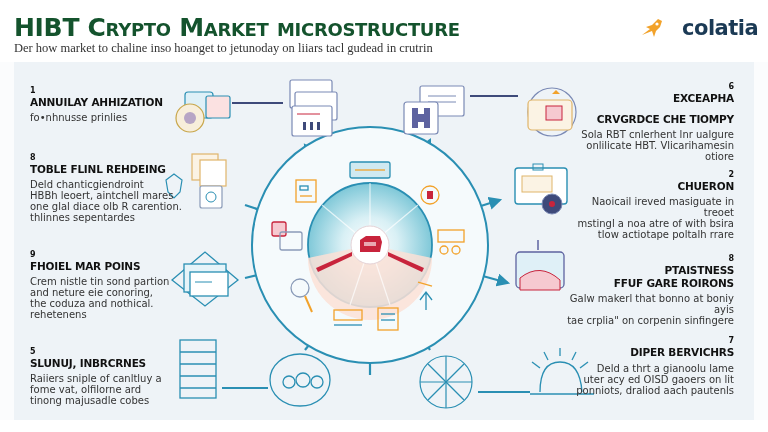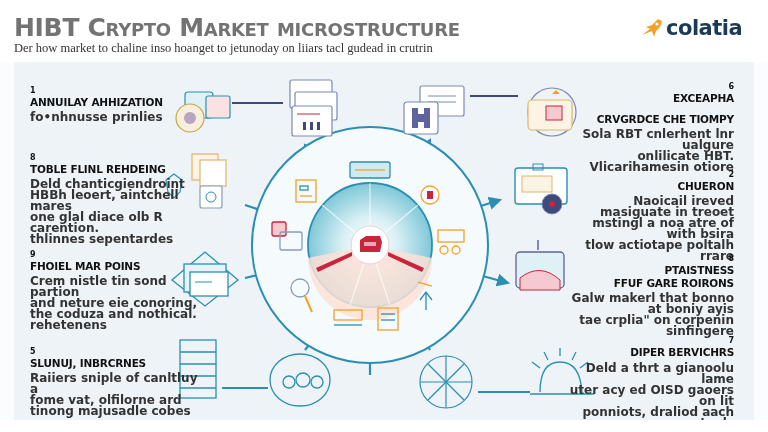--- a/index.html
+++ b/index.html
@@ -1,30 +1,30 @@
 <!DOCTYPE html>
 <html><head>
 <meta charset="utf-8">
 <style>
   * { box-sizing: border-box; margin: 0; padding: 0; }
   html, body { width: 768px; height: 432px; overflow: hidden; background: #ffffff; font-family: "Liberation Sans", sans-serif; }
   .page { position: relative; width: 768px; height: 432px; background: #fbfcfd; }
   .header { position: absolute; left: 0; top: 0; width: 768px; height: 62px; background: #ffffff; }
-  .title { position: absolute; left: 14px; top: 13px; font-size: 25px; font-weight: 900; color: #737373; letter-spacing: -0.3px; font-family: "DejaVu Sans", sans-serif; font-variant: small-caps; }
+  .title { position: absolute; left: 14px; top: 13px; font-size: 25px; font-weight: 900; color: #14532d; letter-spacing: -0.3px; font-family: "DejaVu Sans", sans-serif; font-variant: small-caps; }
   .subtitle { position: absolute; left: 14px; top: 41px; font-size: 12.5px; color: #333; font-family: Liberation Serif, serif; }
-  .logo { position: absolute; left: 640px; top: 16px; display: flex; align-items: center; gap: 0; text-align: right; }
+  .logo { position: absolute; left: 640px; top: 16px; display: flex; align-items: center; gap: 16px; text-align: right; }
   .logo-text { font-size: 21px; font-weight: 700; color: #1b3a55; font-family: "DejaVu Sans", sans-serif; letter-spacing: -0.5px; }
   .panel { position: absolute; left: 14px; top: 62px; width: 740px; height: 358px; background: #eef3f7; }
   .bottom { position: absolute; left: 0; top: 420px; width: 768px; height: 12px; background: #ffffff; }
   .block { position: absolute; width: 170px; }
   .block.left { left: 30px; text-align: left; }
   .block.right { left: 562px; width: 172px; text-align: right; }
   .num { font-size: 8px; font-weight: 900; color: #111; font-family: "DejaVu Sans", sans-serif; line-height: 10px; }
   .bhead { font-size: 10.5px; font-weight: 900; color: #111; font-family: "DejaVu Sans", sans-serif; line-height: 13px; letter-spacing: -0.2px; margin-bottom: 3px; }
-  .btext { font-size: 12px; color: #333; line-height: 11px; font-family: "DejaVu Sans", sans-serif; font-weight: bold; }
+  .btext { font-size: 10px; color: #333; line-height: 11px; font-family: "DejaVu Sans", sans-serif; }
   svg.diagram { position: absolute; left: 0; top: 0; }
 </style>
 </head>
 <body>
 
 <div class="page">
   <div class="header">
     <div class="title">HIBT Crypto Market microstructure</div>
     <div class="subtitle">Der how market to chaline inso hoanget to jetunoday on liiars tacl gudead in crutrin</div>
     <div class="logo">

